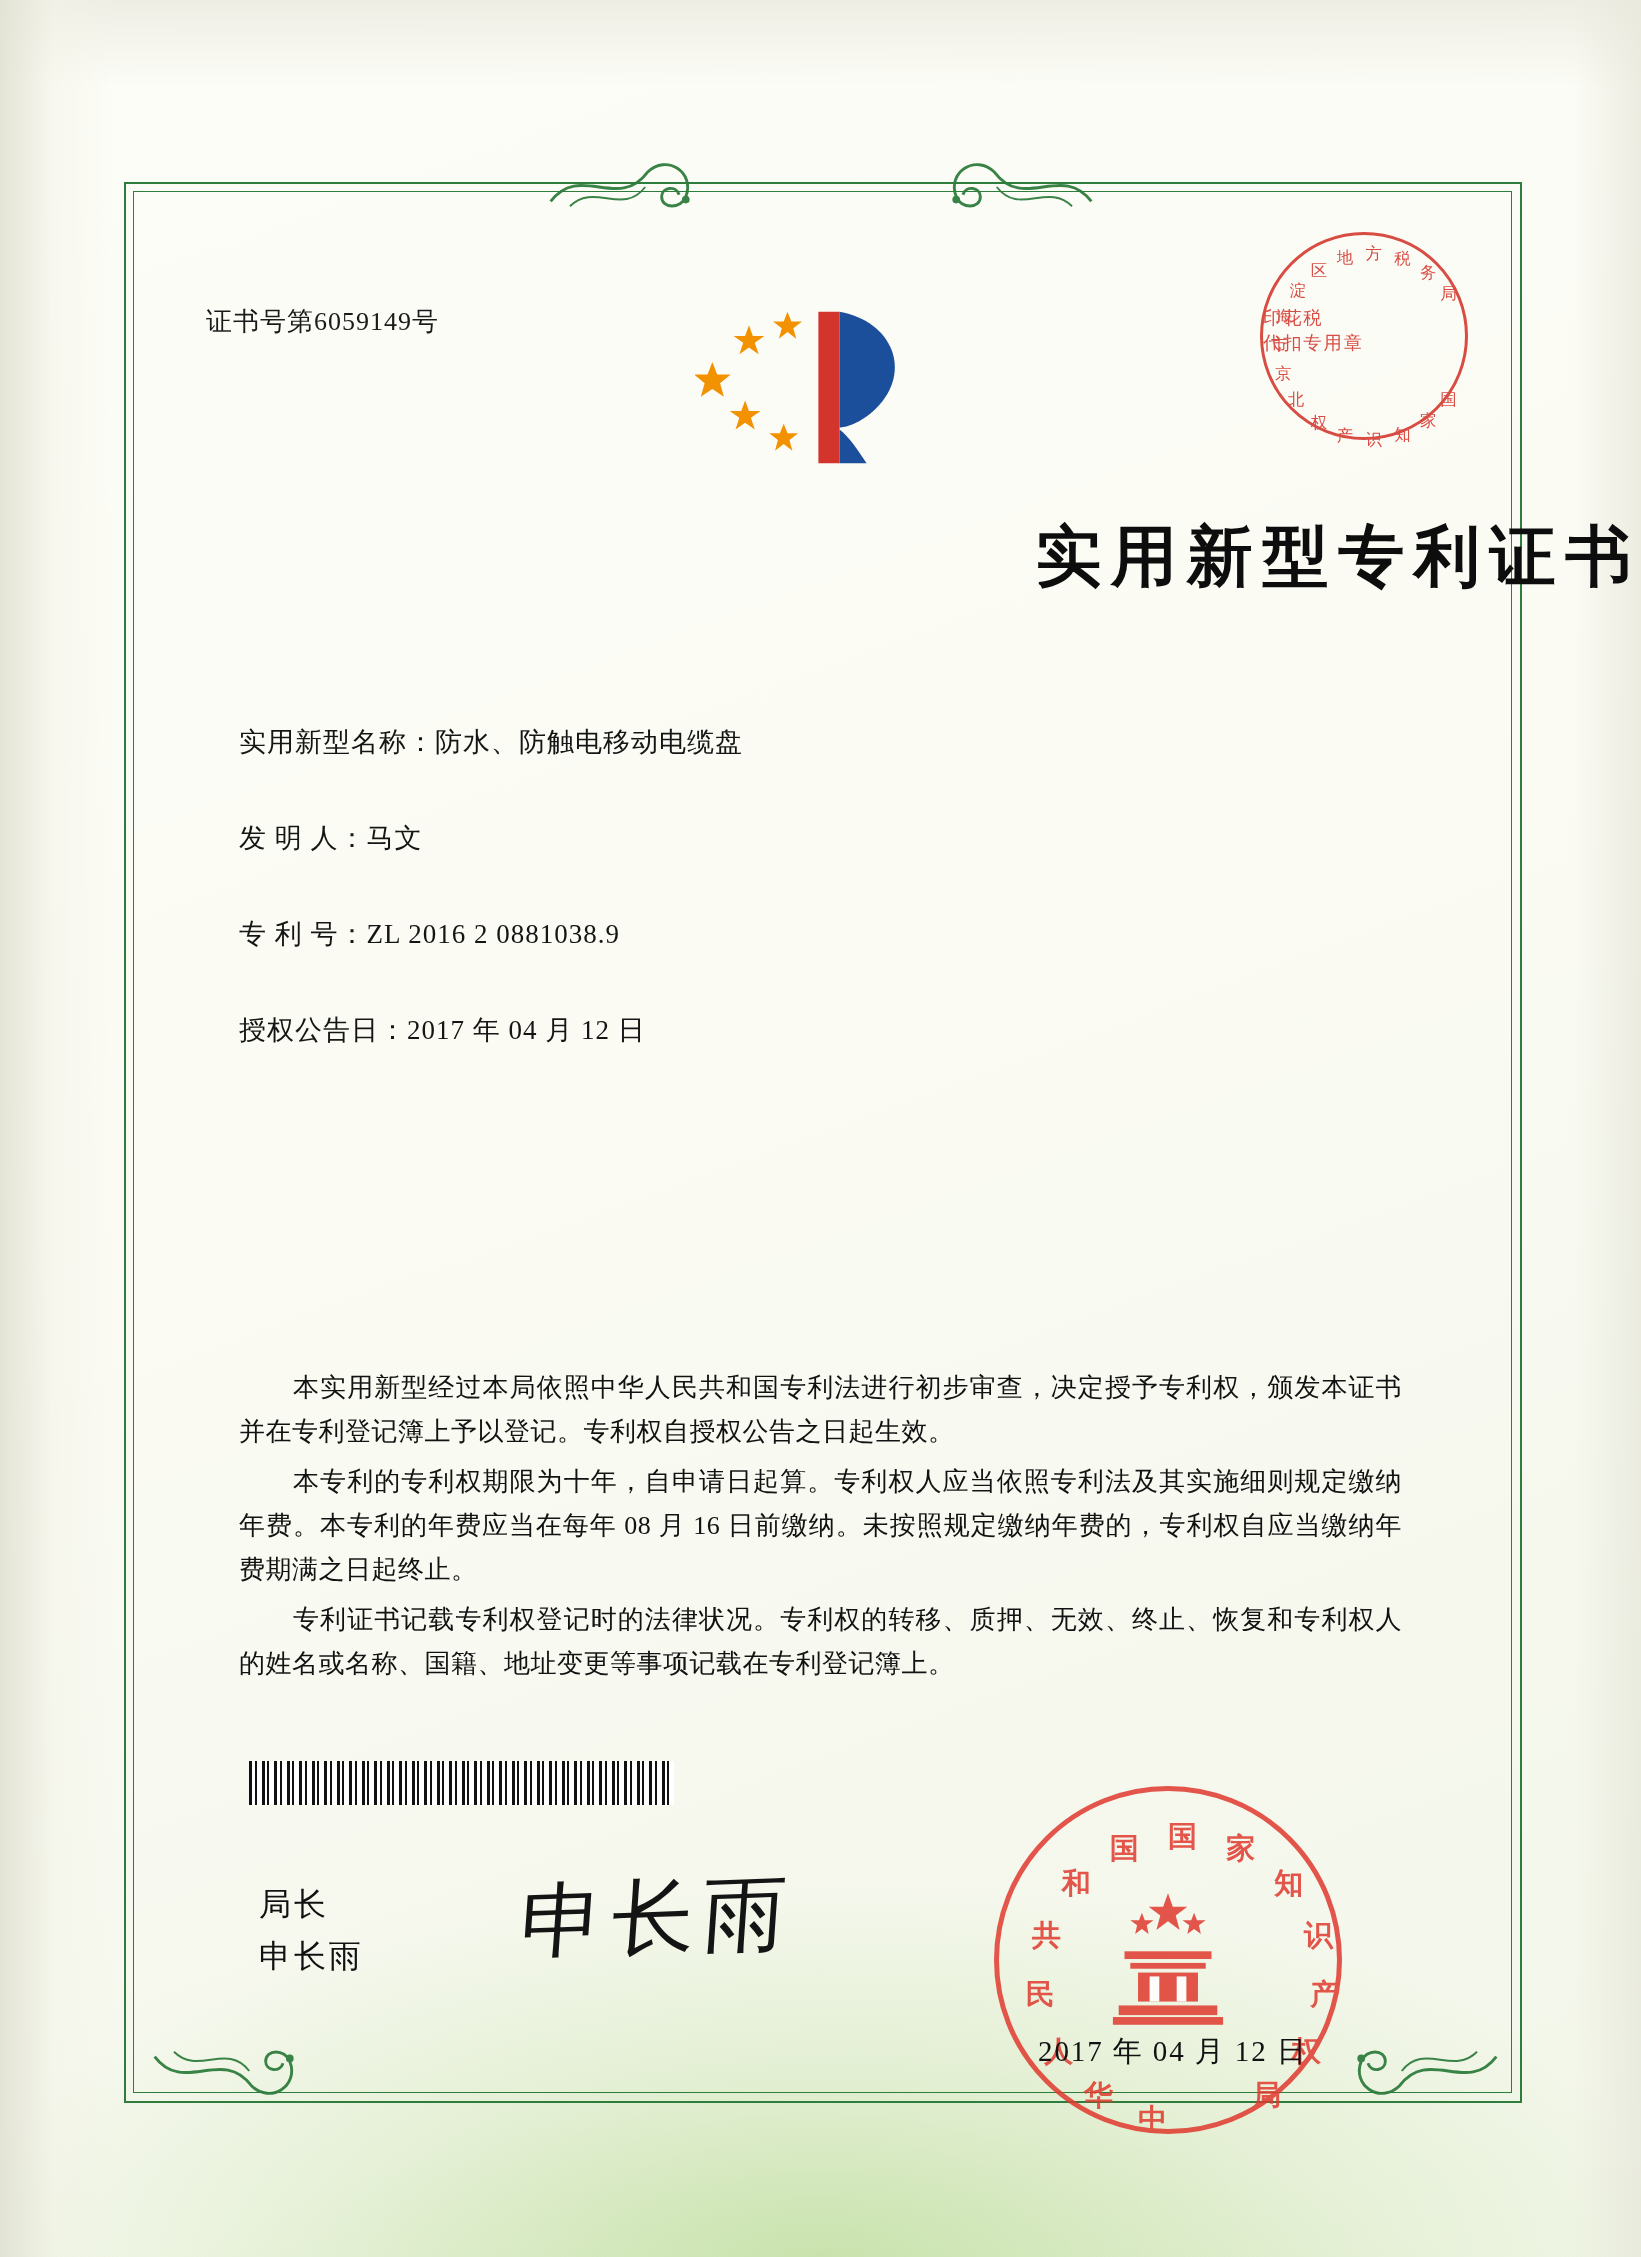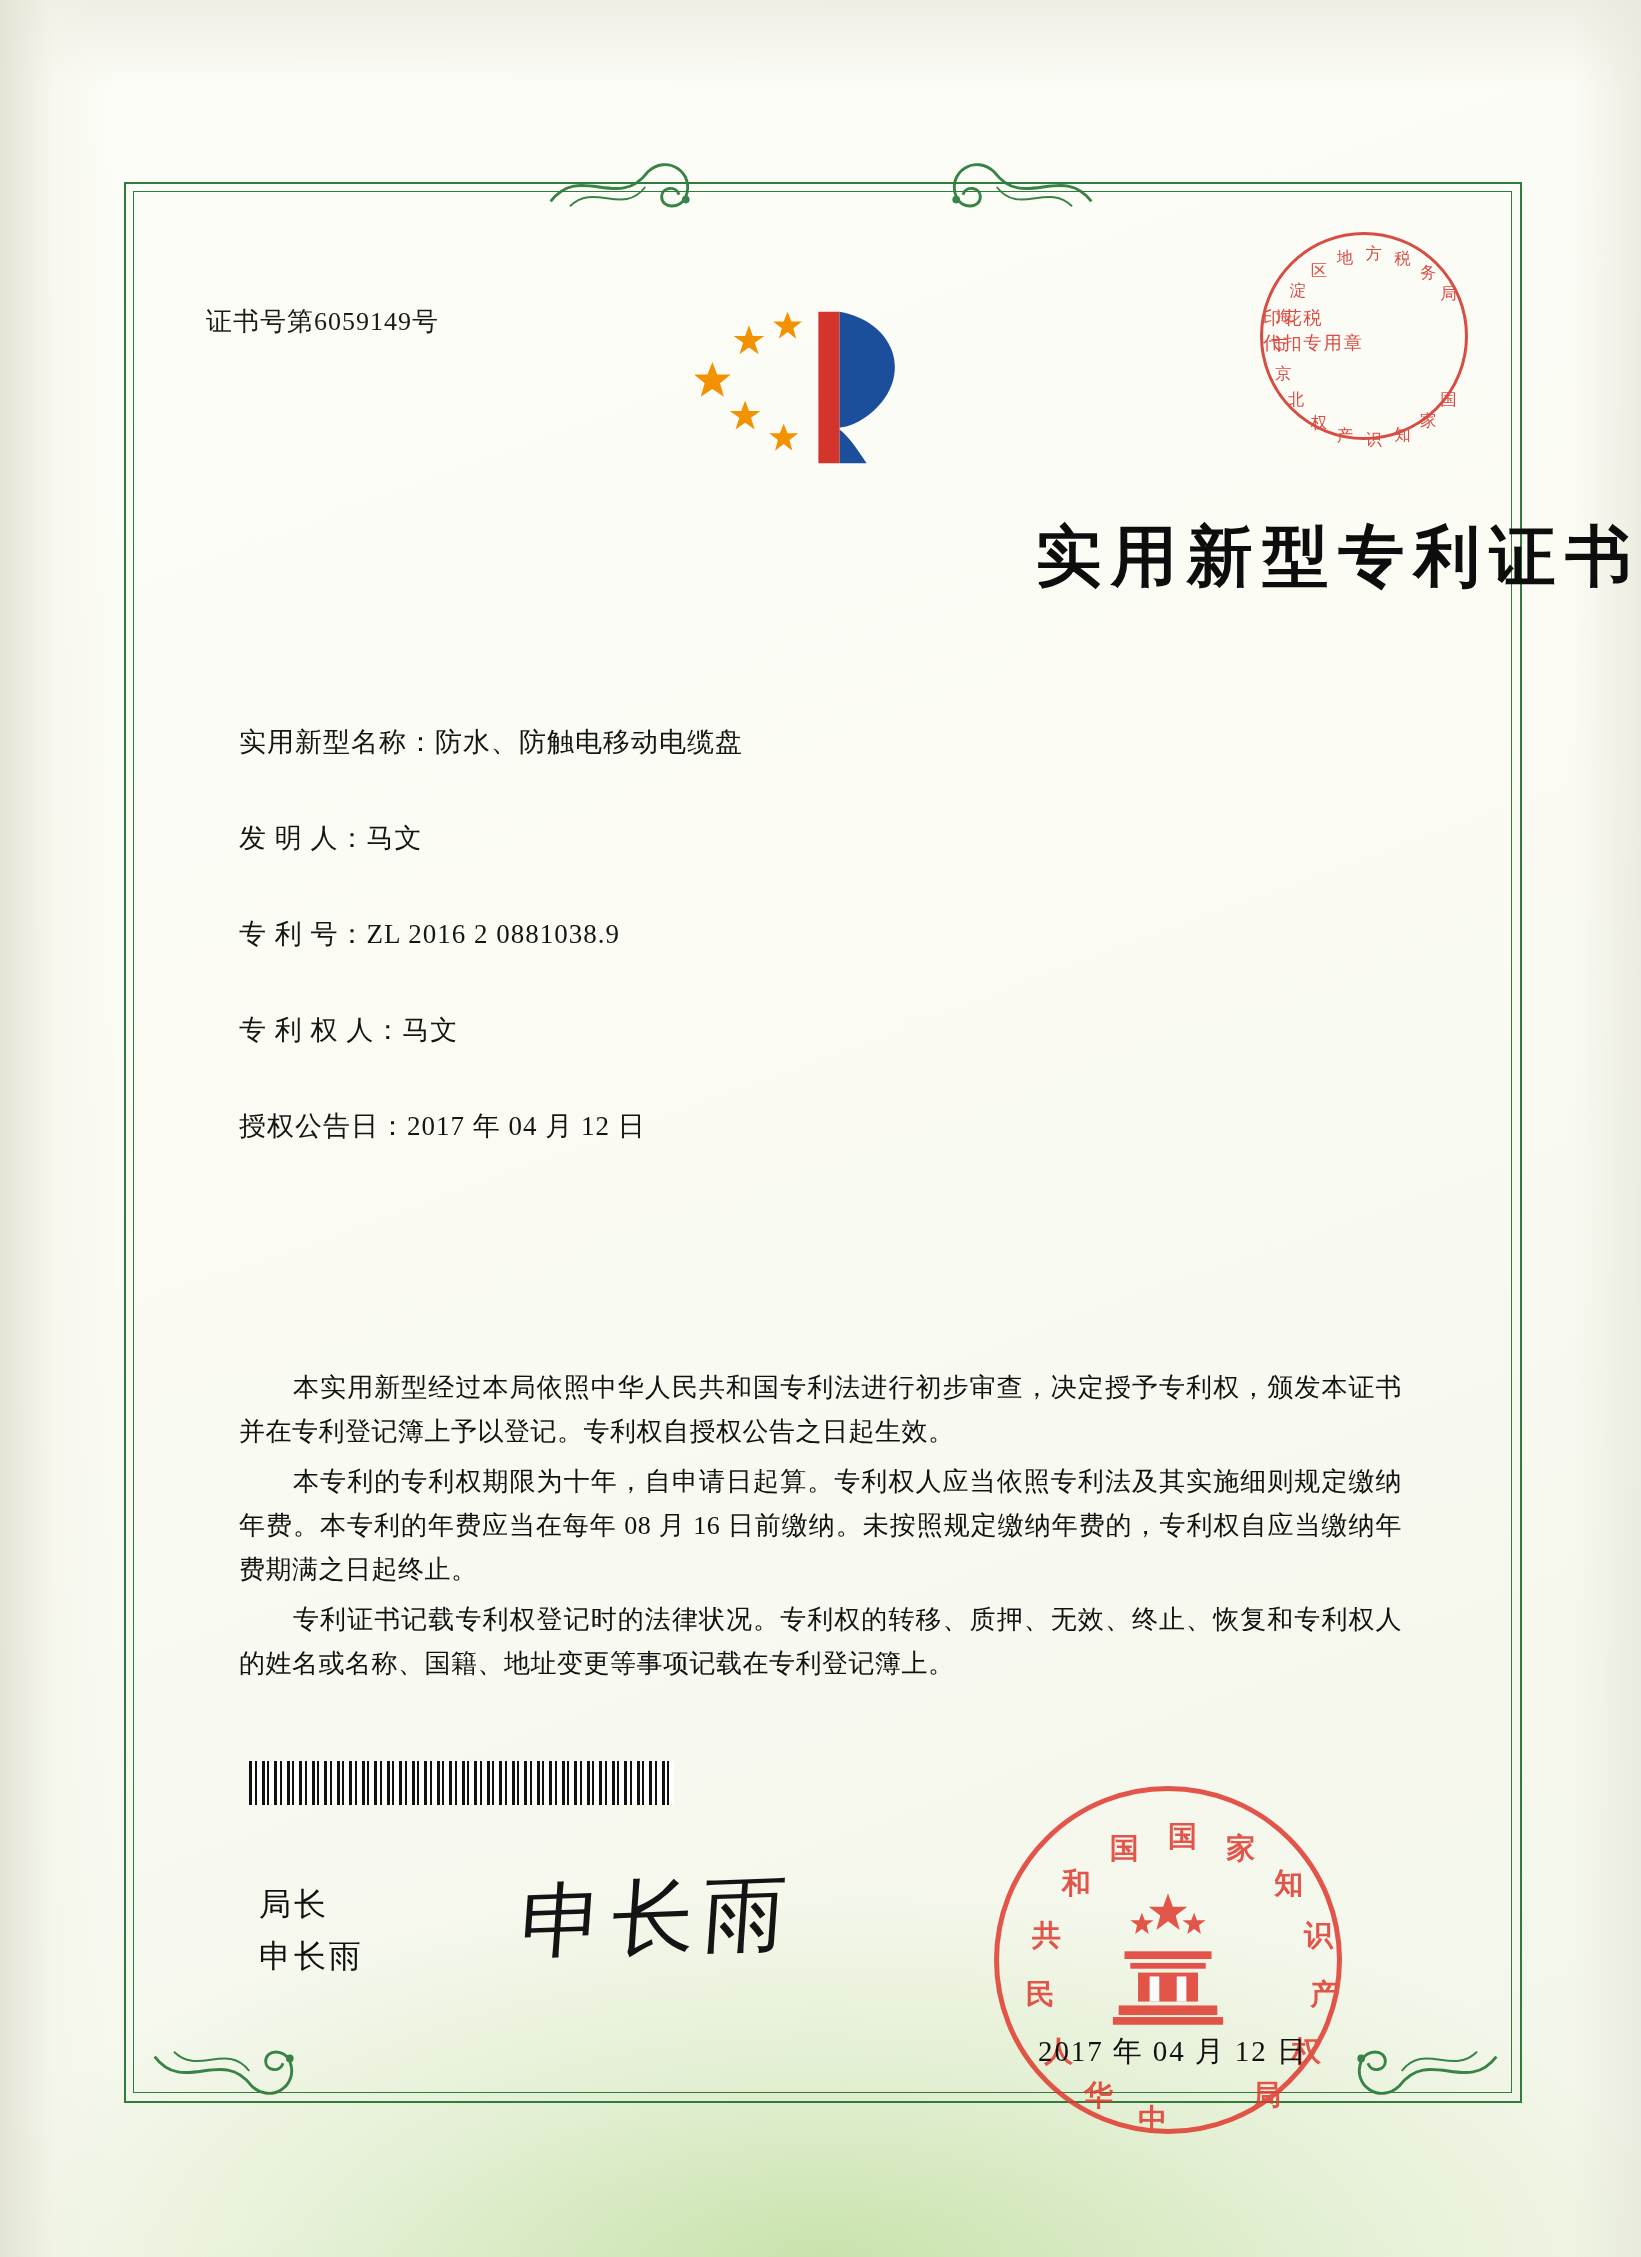--- a/index.html
+++ b/index.html
@@ -329,23 +329,20 @@
     <div class="field-row">
       <span class="field-label">实用新型名称：</span><span class="field-value">防水、防触电移动电缆盘</span>
     </div>
     <div class="field-row">
       <span class="field-label">发 明 人：</span><span class="field-value">马文</span>
     </div>
     <div class="field-row">
       <span class="field-label">专 利 号：</span><span class="field-value">ZL 2016 2 0881038.9</span>
     </div>
     <div class="field-row">
-      <span class="field-label">专 利 权 人：</span><span class="field-value">马文</span>
-    </div>
-    <div class="field-row">
       <span class="field-label">授权公告日：</span><span class="field-value">2017 年 04 月 12 日</span>
     </div>
   </div>
 
   <div class="body-text">
     <p>本实用新型经过本局依照中华人民共和国专利法进行初步审查，决定授予专利权，颁发本证书并在专利登记簿上予以登记。专利权自授权公告之日起生效。</p>
     <p>本专利的专利权期限为十年，自申请日起算。专利权人应当依照专利法及其实施细则规定缴纳年费。本专利的年费应当在每年 08 月 16 日前缴纳。未按照规定缴纳年费的，专利权自应当缴纳年费期满之日起终止。</p>
     <p>专利证书记载专利权登记时的法律状况。专利权的转移、质押、无效、终止、恢复和专利权人的姓名或名称、国籍、地址变更等事项记载在专利登记簿上。</p>
   </div>
 

